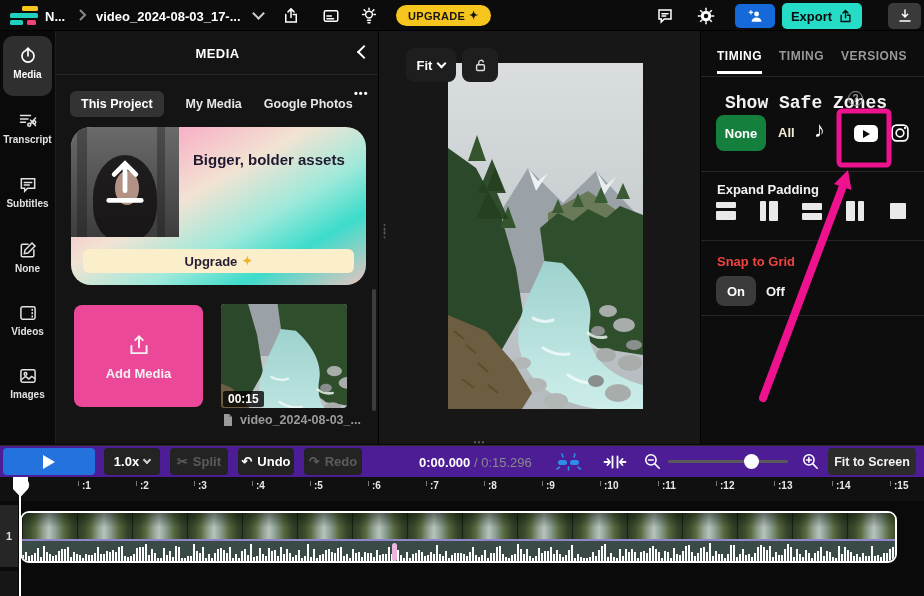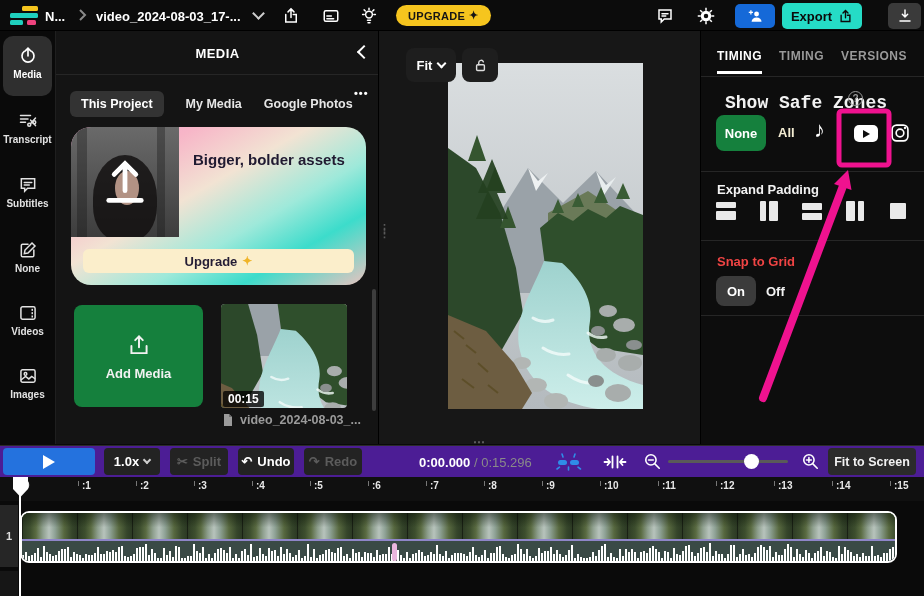--- a/index.html
+++ b/index.html
@@ -59,21 +59,21 @@
   .banner-photo .palm { position:absolute; width:10px; height:100%; background:rgba(20,20,20,.35); }
   .banner-photo .hair { position:absolute; left:22px; top:28px; width:64px; height:86px; border-radius:50% 50% 40% 40%; background:rgba(15,12,12,.8); }
   .banner-photo .face { position:absolute; left:44px; top:44px; width:24px; height:34px; border-radius:50%; background:#b29284; }
   .banner-photo svg { position:absolute; left:28px; top:26px; }
   .banner-title { left:122px; top:24px; width:165px; font-size:15px; color:#201a31; }
   .banner-desc { left:122px; top:48px; width:168px; font-size:12.5px; line-height:17px; color:#4a4352; }
   .banner-cta { left:12px; top:122px; width:271px; height:24px; background:#fbeecb; border-radius:6px;
     display:flex; align-items:center; justify-content:center; gap:5px; color:#241d35; font-size:13px; cursor:pointer; }
   .banner-cta .spark { color:#f0b428; font-size:12px; }
 
-  .addmedia { left:18px; top:274px; width:129px; height:102px; background:#15803d; border-radius:8px;
+  .addmedia { left:18px; top:274px; width:129px; height:102px; background:#ec4899; border-radius:8px;
     display:flex; flex-direction:column; align-items:center; justify-content:center; gap:8px; cursor:pointer; }
   .addmedia .lbl { font-size:13px; font-weight:bold; color:#f2f2f2; }
   .thumb { left:165px; top:273px; width:126px; height:104px; border-radius:4px; overflow:hidden; cursor:pointer; }
   .dur-badge { left:167px; top:360px; background:rgba(0,0,0,.78); color:#fff; font-size:12px; font-weight:bold; padding:1px 5px; border-radius:2px; }
   .fname { left:166px; top:382px; width:182px; display:flex; align-items:center; gap:6px; color:#9b9b9b; font-size:12.5px; font-weight:bold; }
   .fname span { white-space:nowrap; overflow:hidden; max-width:160px; }
   .mp-scroll { left:316px; top:258px; width:4px; height:122px; background:#3d3d3d; border-radius:2px; }
 
   
   .preview { left:378px; top:31px; width:322px; height:413px; background:#171717; border-left:1px solid #000; }

